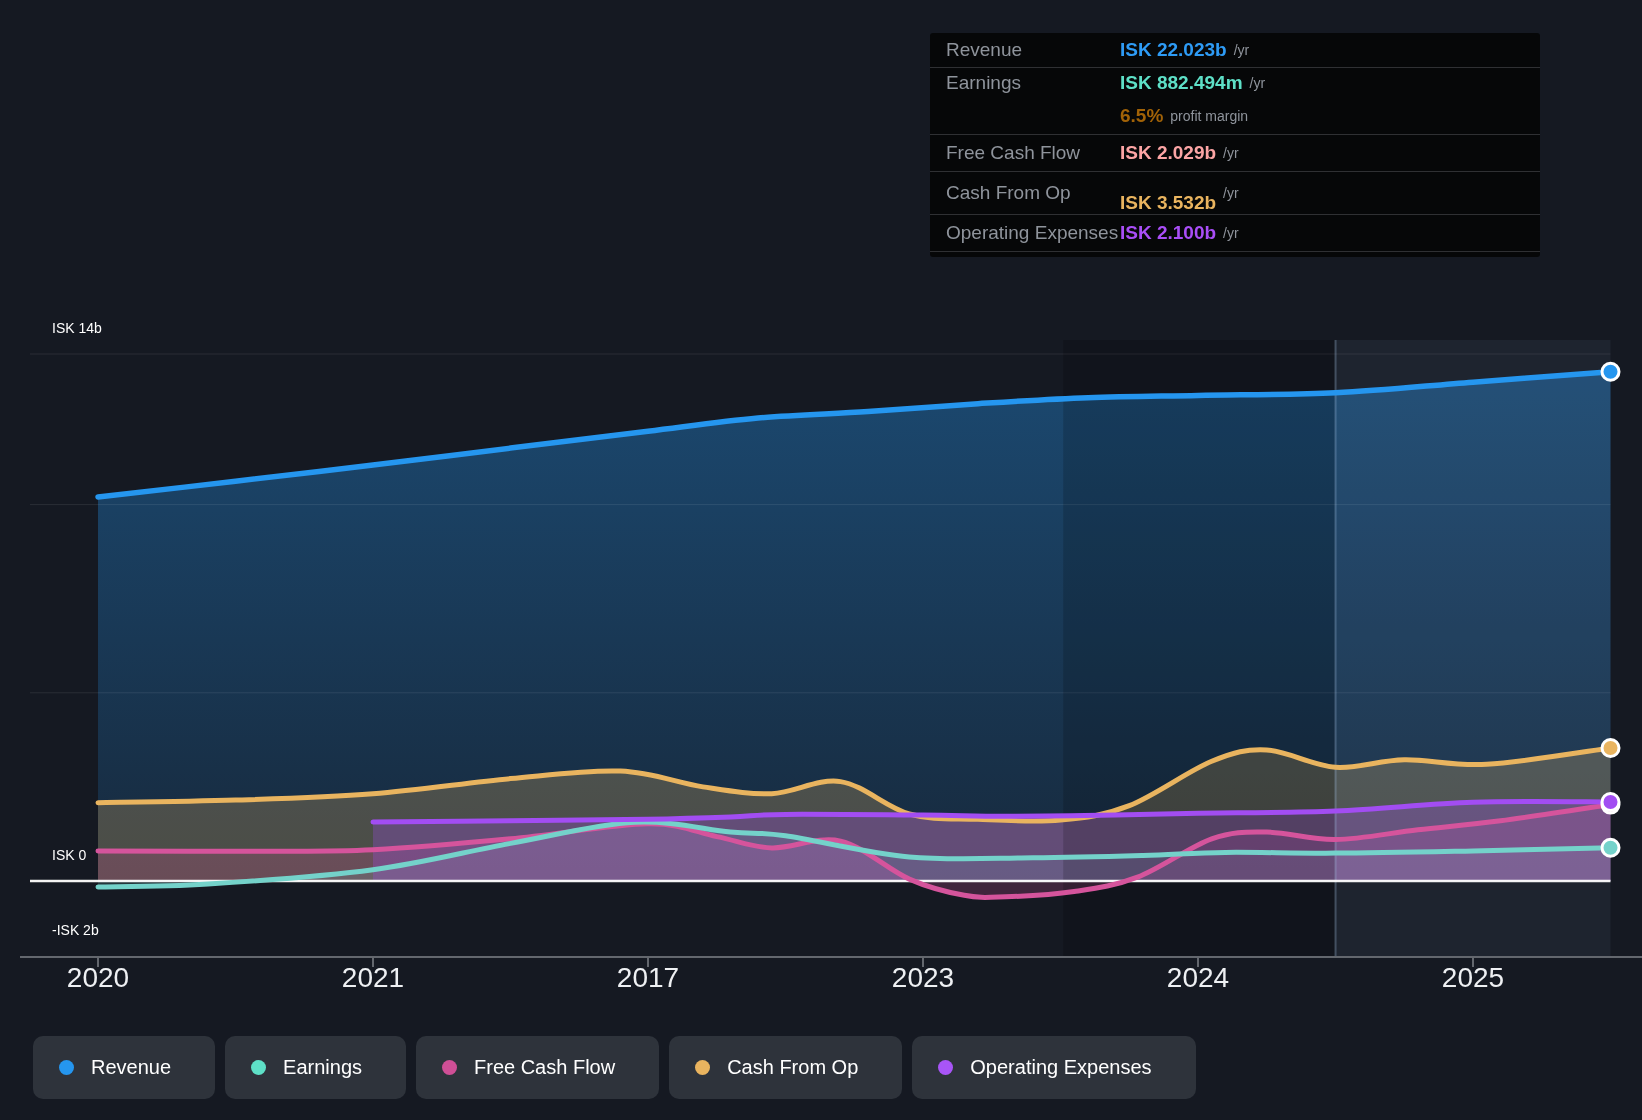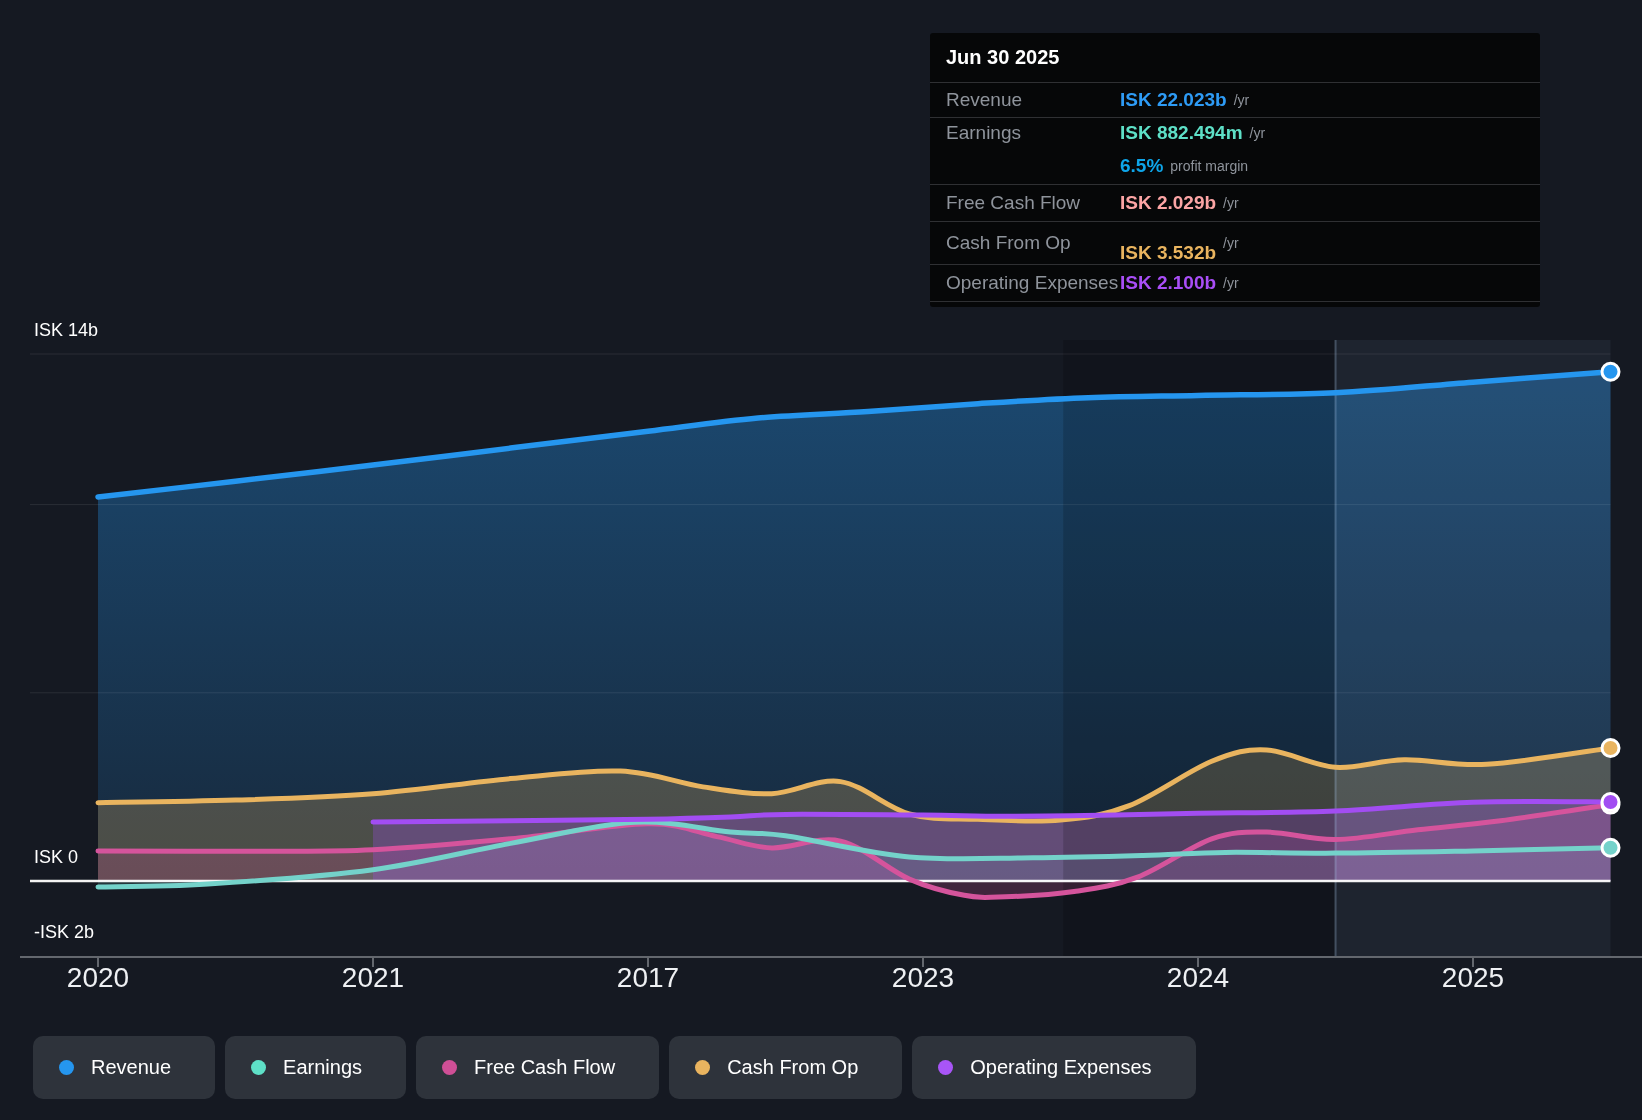--- a/index.html
+++ b/index.html
@@ -1,21 +1,21 @@
 <!DOCTYPE html>
 <html><head>
 <meta charset="utf-8">
 <style>
   html,body{margin:0;padding:0;background:#0e1117;}
   .screen{
     position:relative;width:1642px;height:1120px;overflow:hidden;
     background:#151922;font-family:"Liberation Sans",sans-serif;
   }
   #chart-svg{position:absolute;left:0;top:0;}
-  .ylab{position:absolute;left:34px;color:#ffffff;font-size:18px;font-weight:500;white-space:nowrap;}
+  .ylab{position:absolute;left:52px;color:#ffffff;font-size:14px;font-weight:500;white-space:nowrap;}
   .xlab{position:absolute;top:962px;color:#eef0f3;font-size:28px;font-weight:500;transform:translateX(-50%);white-space:nowrap;}
   .tooltip{
     position:absolute;left:930px;top:33px;width:610px;box-sizing:border-box;
     background:#060708;border-radius:3px;padding-bottom:5px;
   }
   .tt-title{height:49px;display:flex;align-items:center;padding:0 16px;
     color:#ffffff;font-size:20px;font-weight:700;border-bottom:1px solid #2f3033;}
   .tt-row{display:flex;align-items:center;min-height:34px;padding:0 16px;}
   .tt-row.bordered{border-bottom:1px solid #2f3033;}
   .tt-row.tall{min-height:36px;}
@@ -78,37 +78,36 @@
       <div class="ylab" style="top: 922.286px;">-ISK 2b</div>
       <div class="xlab" style="left: 98px;">2020</div>
       <div class="xlab" style="left: 373px;">2021</div>
       <div class="xlab" style="left: 648px;">2017</div>
       <div class="xlab" style="left: 923px;">2023</div>
       <div class="xlab" style="left: 1198px;">2024</div>
       <div class="xlab" style="left: 1473px;">2025</div>
     </div>
 
   <div class="tooltip">
-    <div class="tt-title">Jun 30 2025</div>
 
     <div class="tt-row bordered">
       <span class="tt-label">Revenue</span>
       <span class="tt-value" style="color: rgb(46, 155, 245);">ISK 22.023b</span>
       <span class="tt-suffix">/yr</span>
     </div>
 
     <div class="tt-row short">
       <span class="tt-label">Earnings</span>
       <span class="tt-value" style="color: rgb(94, 224, 199);">ISK 882.494m</span>
       <span class="tt-suffix">/yr</span>
     </div>
 
     <div class="tt-row tall bordered">
       <span class="tt-label"></span>
-      <span class="tt-value" style="color: #0ea5e9;">6.5%</span>
+      <span class="tt-value" style="color: #a16207;">6.5%</span>
       <span class="tt-suffix">profit margin</span>
     </div>
 
     <div class="tt-row tall bordered">
       <span class="tt-label">Free Cash Flow</span>
       <span class="tt-value" style="color: #fca5a5;">ISK 2.029b</span>
       <span class="tt-suffix">/yr</span>
     </div>
 
     <div class="tt-row tall bordered">

